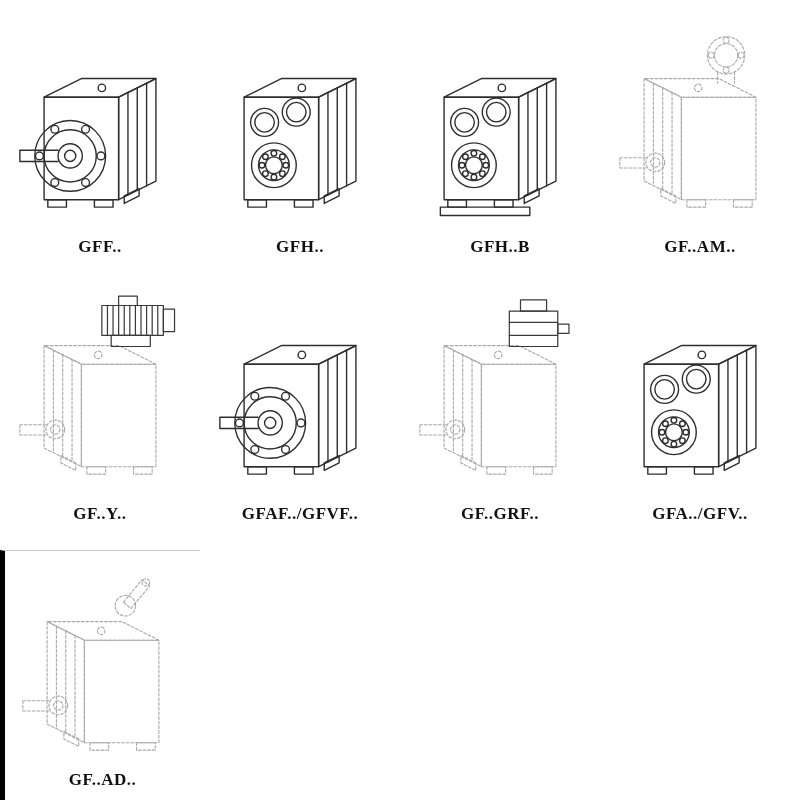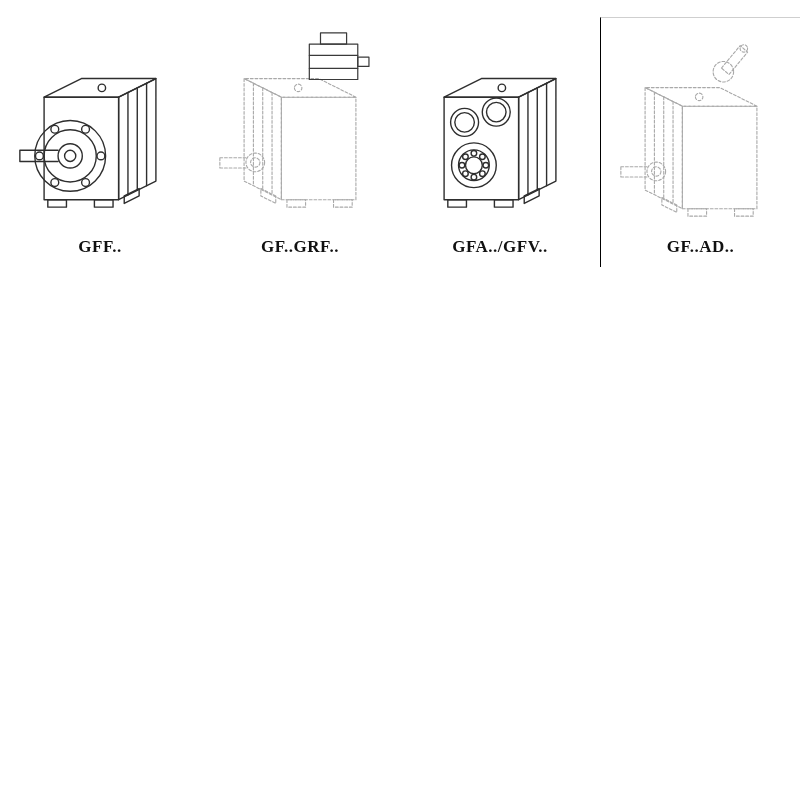--- a/index.html
+++ b/index.html
@@ -1,21 +1,21 @@
 <!DOCTYPE html>
 <html><head>
 <meta charset="utf-8">
 <style>
   html, body { margin: 0; padding: 0; background: #ffffff; }
   #page { width: 800px; height: 800px; background: #ffffff; display: grid;
           grid-template-columns: repeat(4, 1fr); grid-template-rows: repeat(3, 1fr);
           font-family: "Liberation Serif", serif; }
   .cell { display: flex; flex-direction: column; align-items: center;
           padding: 6px 2px 10px 2px; box-sizing: border-box; }
-  .cell.boxed { border-left: 1px solid #000000; border-top: 1px solid #cfcfcf; margin-top: 17px; }
+  .cell.boxed { border-left: 5px solid #000000; border-top: 1px solid #cfcfcf; margin-top: 17px; }
   .fig { flex: 1 1 auto; display: flex; align-items: center; justify-content: center; width: 100%; }
   svg.drawing { fill: none; stroke: #2e2e2e; stroke-width: 1.5;
                 stroke-linejoin: round; stroke-linecap: round; }
   svg.drawing.ghost { stroke: #a9a9a9; stroke-width: 1.2; stroke-dasharray: 3 2; }
   .label { font-weight: 700; font-size: 17px; letter-spacing: 0.5px; color: #111;
            text-align: center; line-height: 1.1; padding-top: 2px; white-space: nowrap; }
 </style>
 </head>
 <body>
 
@@ -136,24 +136,65 @@
       <svg class="drawing" width="170" height="205" viewBox="0 0 180 220">
           <use href="#sym-flange-shaft"></use>
         </svg>
     </div>
     <div class="label">GFF..</div>
   </div>
 
 
 
 
-
-
-
-
+  <div class="cell">
+    <div class="fig">
+      <svg class="drawing" width="170" height="205" viewBox="0 0 180 220">
+          <use href="#sym-bore"></use>
+        </svg>
+    </div>
+    <div class="label">GFH..</div>
+  </div>
+
+  <div class="cell">
+    <div class="fig">
+      <svg class="drawing" width="170" height="205" viewBox="0 0 180 220">
+          <use href="#sym-bore"></use>
+          <rect x="26" y="203" width="96" height="9"></rect>
+        </svg>
+    </div>
+    <div class="label">GFH..B</div>
+  </div>
+
+  <div class="cell">
+    <div class="fig">
+      <svg class="drawing ghost" width="170" height="205" viewBox="0 0 180 220">
+          <use href="#sym-ghost-am"></use>
+        </svg>
+    </div>
+    <div class="label">GF..AM..</div>
+  </div>
+
+  <div class="cell">
+    <div class="fig">
+      <svg class="drawing ghost" width="170" height="205" viewBox="0 0 180 220">
+          <use href="#sym-ghost-y"></use>
+        </svg>
+    </div>
+    <div class="label">GF..Y..</div>
+  </div>
+
+  <div class="cell">
+    <div class="fig">
+      <svg class="drawing" width="170" height="205" viewBox="0 0 180 220">
+          <use href="#sym-flange-shaft"></use>
+        </svg>
+    </div>
+    <div class="label">GFAF../GFVF..</div>
+  </div>
 
   <div class="cell">
     <div class="fig">
       <svg class="drawing ghost" width="170" height="205" viewBox="0 0 180 220">
           <use href="#sym-ghost-grf"></use>
         </svg>
     </div>
     <div class="label">GF..GRF..</div>
   </div>
 

